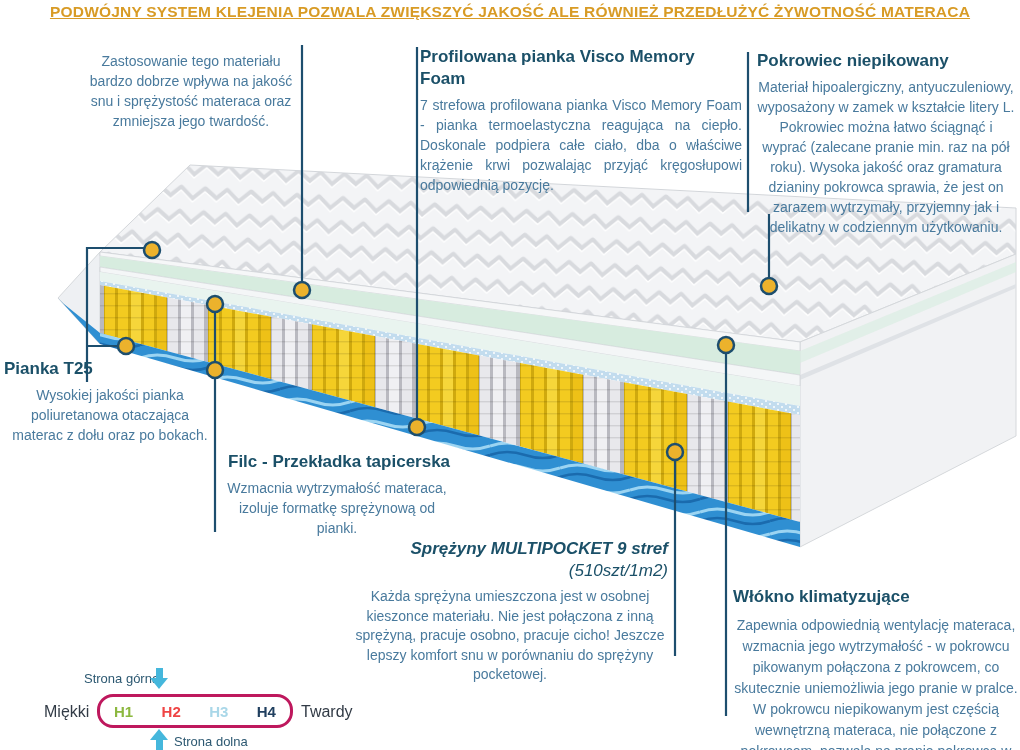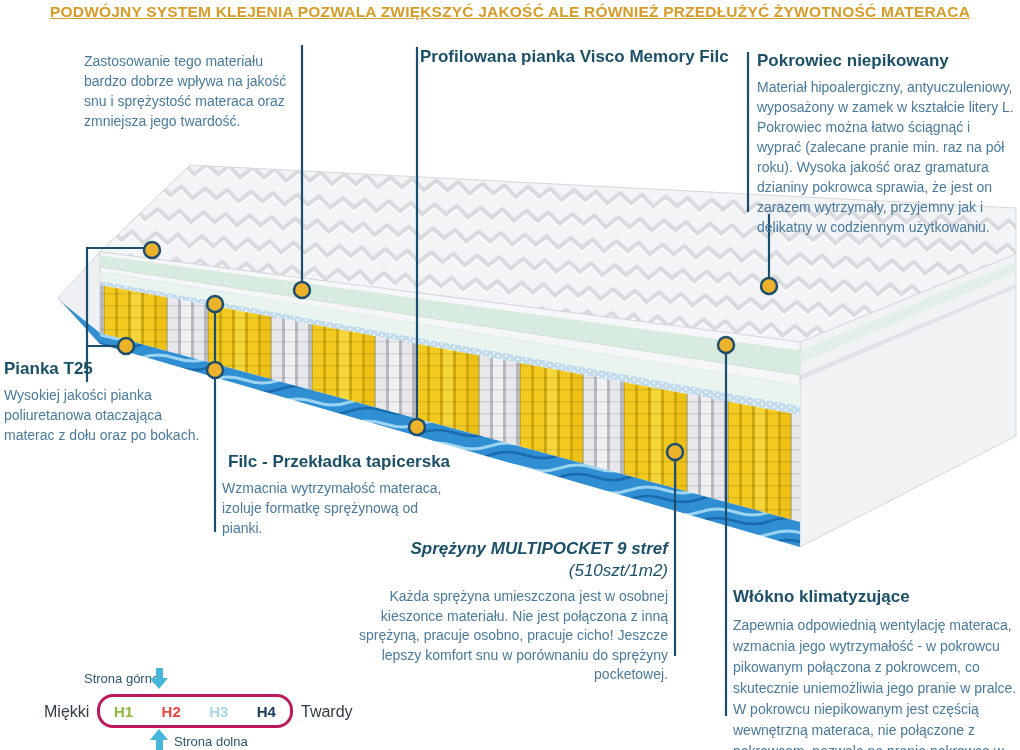--- a/index.html
+++ b/index.html
@@ -1,21 +1,21 @@
 <!DOCTYPE html>
 <html><head>
 <meta charset="utf-8">
 <style>
   html,body{margin:0;padding:0;background:#ffffff;}
   #canvas{position:relative;width:1020px;height:750px;background:#ffffff;overflow:hidden;
           font-family:"Liberation Sans", sans-serif;}
   #scene{position:absolute;left:0;top:0;z-index:0;}
   .txt{position:absolute;z-index:2;}
   .heading{font-weight:bold;font-size:17px;color:#1b5068;line-height:22px;}
-  .body{font-size:14px;color:#497a9d;line-height:20px;margin-top:5px;}
+  .body{font-size:14px;color:#497a9d;line-height:20px;margin-top:5px;text-align:center;}
   #title{position:absolute;left:0;top:3px;width:1020px;text-align:center;z-index:2;
          font-size:15.5px;font-weight:bold;color:#d89b25;text-decoration:underline;letter-spacing:.2px;}
   #blk-lateks{left:84px;top:46px;width:214px;}
   #blk-prof{left:420px;top:46px;width:322px;}
   #blk-prof .body{text-align:justify;}
   #blk-pokrowiec{left:757px;top:50px;width:258px;}
   #blk-pianka{left:4px;top:358px;width:212px;}
   #blk-filc{left:222px;top:451px;width:230px;}
   #blk-filc .heading{margin-left:6px;}
   #blk-sprezyny{left:352px;top:538px;width:316px;text-align:right;}
@@ -126,21 +126,22 @@
     </g>
   </svg>
 
   <div id="title">PODWÓJNY SYSTEM KLEJENIA POZWALA ZWIĘKSZYĆ JAKOŚĆ ALE RÓWNIEŻ PRZEDŁUŻYĆ ŻYWOTNOŚĆ MATERACA</div>
 
   <div class="txt" id="blk-lateks">
     <div class="body">Zastosowanie tego materiału bardzo dobrze  wpływa na jakość snu i sprężystość materaca oraz zmniejsza jego twardość.</div>
   </div>
 
   <div class="txt" id="blk-prof">
-    <div class="heading">Profilowana pianka Visco Memory Filc</div>
+    <div class="heading">Profilowana pianka Visco Memory Foam</div>
+    <div class="body">7 strefowa profilowana pianka Visco Memory Foam - pianka termoelastyczna reagująca na ciepło.  Doskonale podpiera całe ciało, dba o właściwe krążenie krwi pozwalając przyjąć kręgosłupowi odpowiednią pozycję.</div>
   </div>
 
   <div class="txt" id="blk-pokrowiec">
     <div class="heading">Pokrowiec niepikowany</div>
     <div class="body">Materiał hipoalergiczny, antyuczuleniowy, wyposażony w zamek w kształcie litery L. Pokrowiec można łatwo ściągnąć i wyprać (zalecane pranie min.  raz na pół roku). Wysoka jakość oraz gramatura dzianiny pokrowca sprawia, że jest on zarazem wytrzymały, przyjemny jak i delikatny w codziennym użytkowaniu.</div>
   </div>
 
   <div class="txt" id="blk-pianka">
     <div class="heading">Pianka T25</div>
     <div class="body">Wysokiej jakości pianka poliuretanowa otaczająca materac z dołu oraz po bokach.</div>

